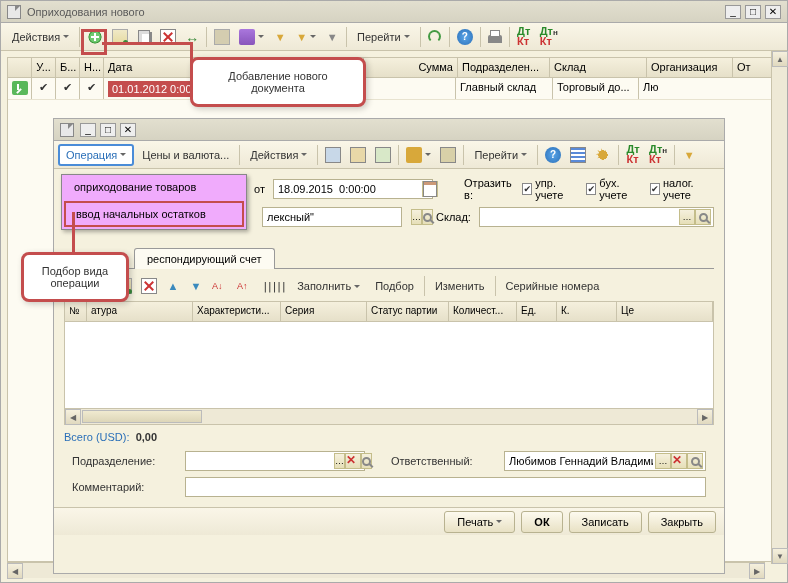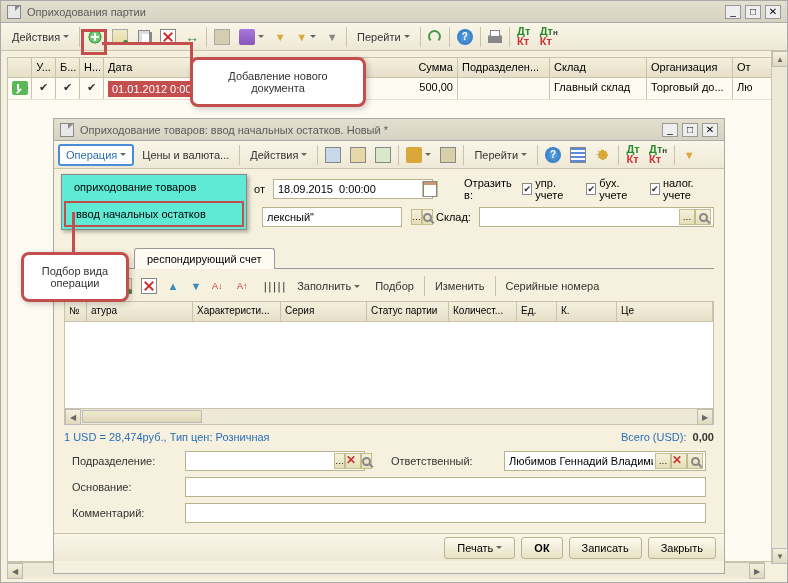--- a/index.html
+++ b/index.html
@@ -66,21 +66,21 @@
 .row-icon { width:16px; height:14px; background:#5ab85a; border-radius:2px; display:inline-block; position:relative; }
 .row-icon::before{content:"";position:absolute;width:2px;height:6px;background:#fff;left:5px;top:3px;}
 .row-icon::after{content:"";position:absolute;width:6px;height:2px;background:#fff;left:4px;top:9px;transform:rotate(-45deg);}
 .scrollbar-v { position:absolute; right:0; top:50px; bottom:18px; width:16px; background:#eee9d6; border-left:1px solid #c9c3ab; }
 .scrollbar-h { position:absolute; left:6px; right:22px; bottom:4px; height:16px; background:#eee9d6; border-top:1px solid #c9c3ab; }
 .scroll-arrow { width:16px;height:16px;background:linear-gradient(#f5f0dd,#e0d9bf);border:1px solid #bbb;display:flex;align-items:center;justify-content:center;font-size:8px;color:#666; }
 
 
 .inner { left: 53px; top: 118px; width: 672px; height: 456px; z-index: 5; }
 .inner .toolbar .tbtn.operation { border:2px solid #4a8cd8; color:#2a6fb8; border-radius:3px; background:#fff; }
-.dropdown-menu { position:absolute; left:61px; top:174px; width:186px; background:#5eead4; border:1px solid #888; z-index:8; box-shadow:2px 2px 4px rgba(0,0,0,0.3); }
+.dropdown-menu { position:absolute; left:61px; top:174px; width:186px; background:#f0abfc; border:1px solid #888; z-index:8; box-shadow:2px 2px 4px rgba(0,0,0,0.3); }
 .dropdown-menu .item { padding:5px 10px; cursor:pointer; border:2px solid #c44d4d; margin:2px; }
 .dropdown-menu .item:first-child { border:none; margin:0; padding:6px 12px; }
 .form-body { padding: 8px 10px; }
 .form-row { display:flex; align-items:center; gap:8px; margin-bottom:6px; }
 .form-label { width:85px; color:#333; }
 .field { height:20px; border:1px solid #b8b290; background:#fff; display:flex; align-items:center; padding:0 2px; }
 .field input { border:none; outline:none; flex:1; font-size:11px; padding:0 2px; background:transparent; }
 .field .fbtn { width:16px; height:16px; background:linear-gradient(#f5f0dd,#e6dfb8); border:1px solid #c4bd8a; display:flex; align-items:center; justify-content:center; font-size:9px; cursor:pointer; }
 .chklbl { display:flex; align-items:center; gap:3px; }
 .chkbox { width:12px;height:12px;border:1px solid #888;background:#fff;display:flex;align-items:center;justify-content:center;font-size:9px;color:#333; }
@@ -112,21 +112,21 @@
 .callout2::after { width:3px; height:40px; left:48px; top:-43px; }
 .add-highlight { position:absolute; left:81px; top:29px; width:26px; height:26px; border:3px solid #c44d4d; z-index:9; pointer-events:none; }
 .total-val { font-weight:bold; }
 </style>
 </head>
 <body>
 
 <div class="win outer">
   <div class="titlebar">
     <span class="doc-icon"></span>
-    <span class="titlebar-title">Оприходования партии</span>
+    <span class="titlebar-title">Оприходования нового</span>
     <div class="win-controls">
       <span class="win-btn">_</span>
       <span class="win-btn">□</span>
       <span class="win-btn">✕</span>
     </div>
   </div>
   <div class="toolbar">
     <div class="tbtn text">
         <span>Действия</span>
         <span class="dd-arrow"></span>
@@ -207,21 +207,20 @@
       <div class="col col-last">От</div>
     </div>
     <div class="grid-row">
       <div class="col col-chk"><span class="row-icon"></span></div>
       <div class="col col-chk check">✔</div>
       <div class="col col-chk check">✔</div>
       <div class="col col-chk check">✔</div>
       <div class="col col-date"><span class="date-cell">01.01.2012 0:00</span></div>
       <div class="col col-num"></div>
       <div class="col col-opdate"></div>
-      <div class="col col-sum">500,00</div>
       <div class="col col-podr"></div>
       <div class="col col-sklad">Главный склад</div>
       <div class="col col-org">Торговый до...</div>
       <div class="col col-last">Лю</div>
     </div>
   </div>
   <div class="scrollbar-v">
     <div class="scroll-arrow" style="position:absolute;top:0">▲</div>
     <div class="scroll-arrow" style="position:absolute;bottom:0">▼</div>
   </div>
@@ -229,21 +228,20 @@
     <div class="scroll-arrow" style="position:absolute;left:0">◀</div>
     <div class="scroll-arrow" style="position:absolute;right:0">▶</div>
   </div>
 </div>
 
 <div class="add-highlight"></div>
 
 <div class="win inner">
   <div class="titlebar">
     <span class="doc-icon"></span>
-    <span class="titlebar-title">Оприходование товаров: ввод начальных остатков. Новый *</span>
     <div class="win-controls">
       <span class="win-btn">_</span>
       <span class="win-btn">□</span>
       <span class="win-btn">✕</span>
     </div>
   </div>
   <div class="toolbar">
     <div class="tbtn text operation">
         <span>Операция</span>
         <span class="dd-arrow"></span>
@@ -411,21 +409,20 @@
     <div class="detail-body"></div>
     <div style="height:16px;background:#eee9d6;border-top:1px solid #c9c3ab;display:flex">
       <div class="scroll-arrow">◀</div>
       <div style="flex:0 0 120px;background:linear-gradient(#f0ead0,#ddd6b8);border:1px solid #bbb;margin:1px"></div>
       <div style="flex:1"></div>
       <div class="scroll-arrow">▶</div>
     </div>
   </div>
 
   <div class="footer-row">
-    <span>1 USD = 28,474руб., Тип цен: Розничная</span>
     <span><span>Всего (USD):</span>&nbsp;&nbsp;<span class="total-val" style="color:#333">0,00</span></span>
   </div>
 
   <div class="bottom-fields">
     <div class="form-row">
       <span class="form-label">Подразделение:</span>
       <div class="field" style="width:180px">
         <input style="">
         <span class="fbtn">…</span>
         <span class="fbtn">
@@ -440,26 +437,20 @@
       <div class="field" style="flex:1">
         <input value="Любимов Геннадий Владимирович" style="">
         <span class="fbtn">…</span>
         <span class="fbtn">
             <span class="ico ico-clear"></span>
           </span>
         <span class="fbtn">
             <span class="ico ico-find"></span>
           </span>
       </div>
-    </div>
-    <div class="form-row">
-      <span class="form-label">Основание:</span>
-      <div class="field" style="flex:1">
-          <input style="">
-        </div>
     </div>
     <div class="form-row">
       <span class="form-label">Комментарий:</span>
       <div class="field" style="flex:1">
           <input style="">
         </div>
     </div>
   </div>
 
   <div class="doc-footer">

